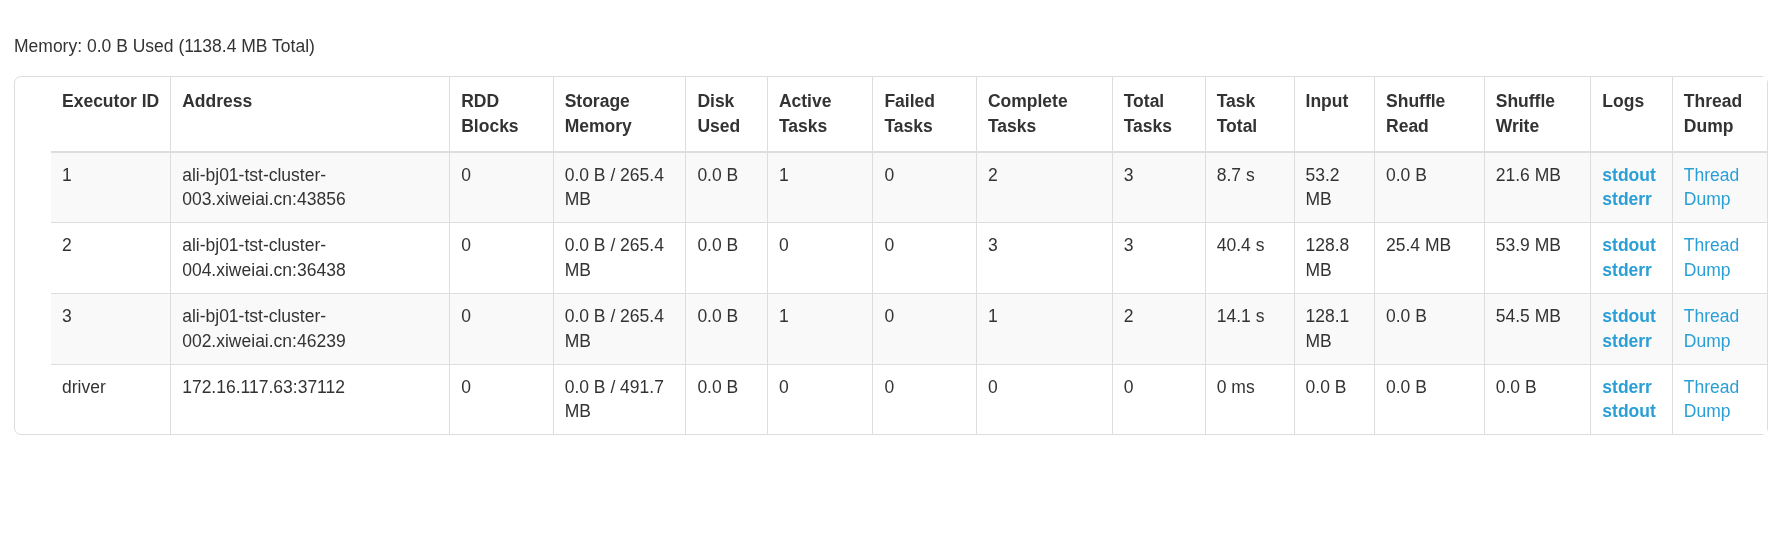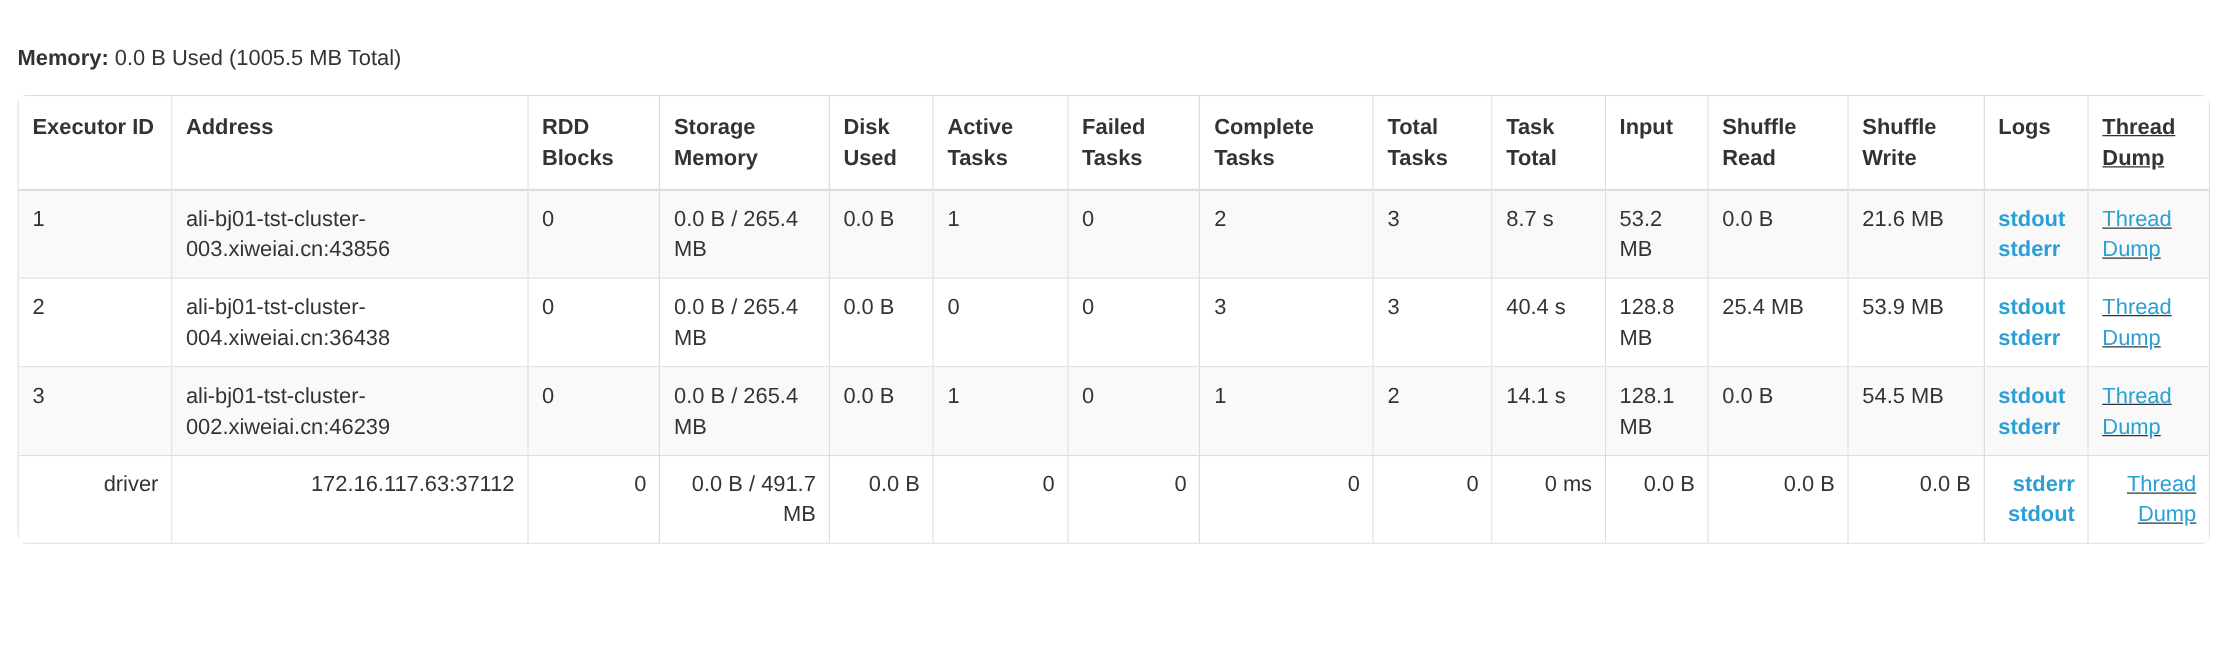--- a/index.html
+++ b/index.html
@@ -28,50 +28,51 @@
     color: #333333;
     letter-spacing: -0.2px;
   }
   .summary {
     margin-top: 26px;
     font-size: 17.5px;
     line-height: 1.48;
     color: #333333;
   }
   .summary div { white-space: nowrap; }
-  .summary .label { font-weight: bold; }
+  .summary .label { font-weight: normal; }
 
   .table-wrap {
     margin-top: 16px;
     width: 1754px;
   }
   table.executors {
     border-collapse: separate;
     border-spacing: 0;
     width: 100%;
     font-size: 17.5px;
     line-height: 1.42;
     background: #ffffff;
     border: 1px solid #dddddd;
     border-radius: 7px;
     table-layout: fixed;
+    padding-left: 36px;
   }
   table.executors th,
   table.executors td {
     border-right: 1px solid #dddddd;
     border-bottom: 1px solid #dddddd;
     padding: 10px 10px 10px 11px;
     text-align: left;
     vertical-align: top;
     word-wrap: break-word;
     overflow-wrap: break-word;
   }
   table.executors th:last-child,
-  table.executors td:last-child { border-right: none; text-decoration: underline; }
-  table.executors tbody tr:last-child td { border-bottom: none; text-align: right; }
+  table.executors td:last-child { border-right: none; }
+  table.executors tbody tr:last-child td { border-bottom: none; }
 
   table.executors thead th {
     font-weight: bold;
     color: #333333;
     background: #ffffff;
     border-bottom: 2px solid #dddddd;
     padding-top: 12px;
     padding-bottom: 12px;
   }
   table.executors tbody tr.odd td { background: #f9f9f9; }
@@ -102,21 +103,21 @@
 </style>
 </head>
 <body>
 
 <div class="page">
 
 
   <div class="summary">
     <div>
       <span class="label">Memory:</span>
-      <span>0.0 B Used (1005.5 MB Total)</span>
+      <span>0.0 B Used (1138.4 MB Total)</span>
     </div>
   </div>
 
   <div class="table-wrap">
     <table class="executors">
       <colgroup>
         <col class="c-id">
           <col class="c-addr">
           <col class="c-rdd">
           <col class="c-storage">

